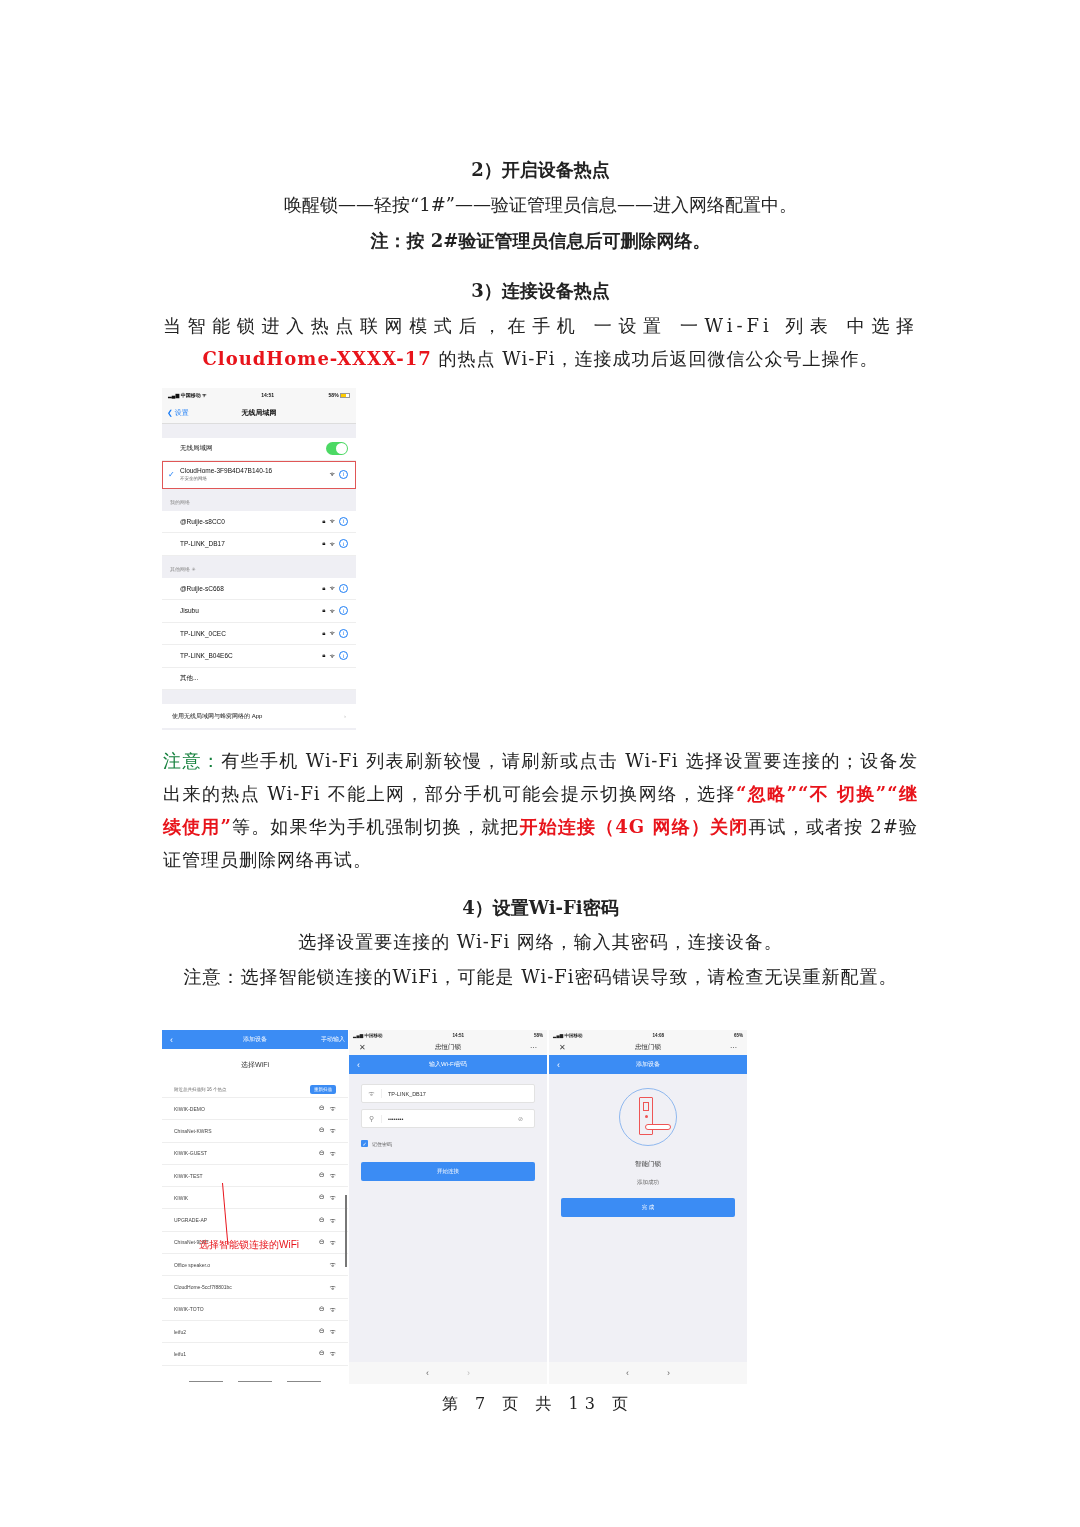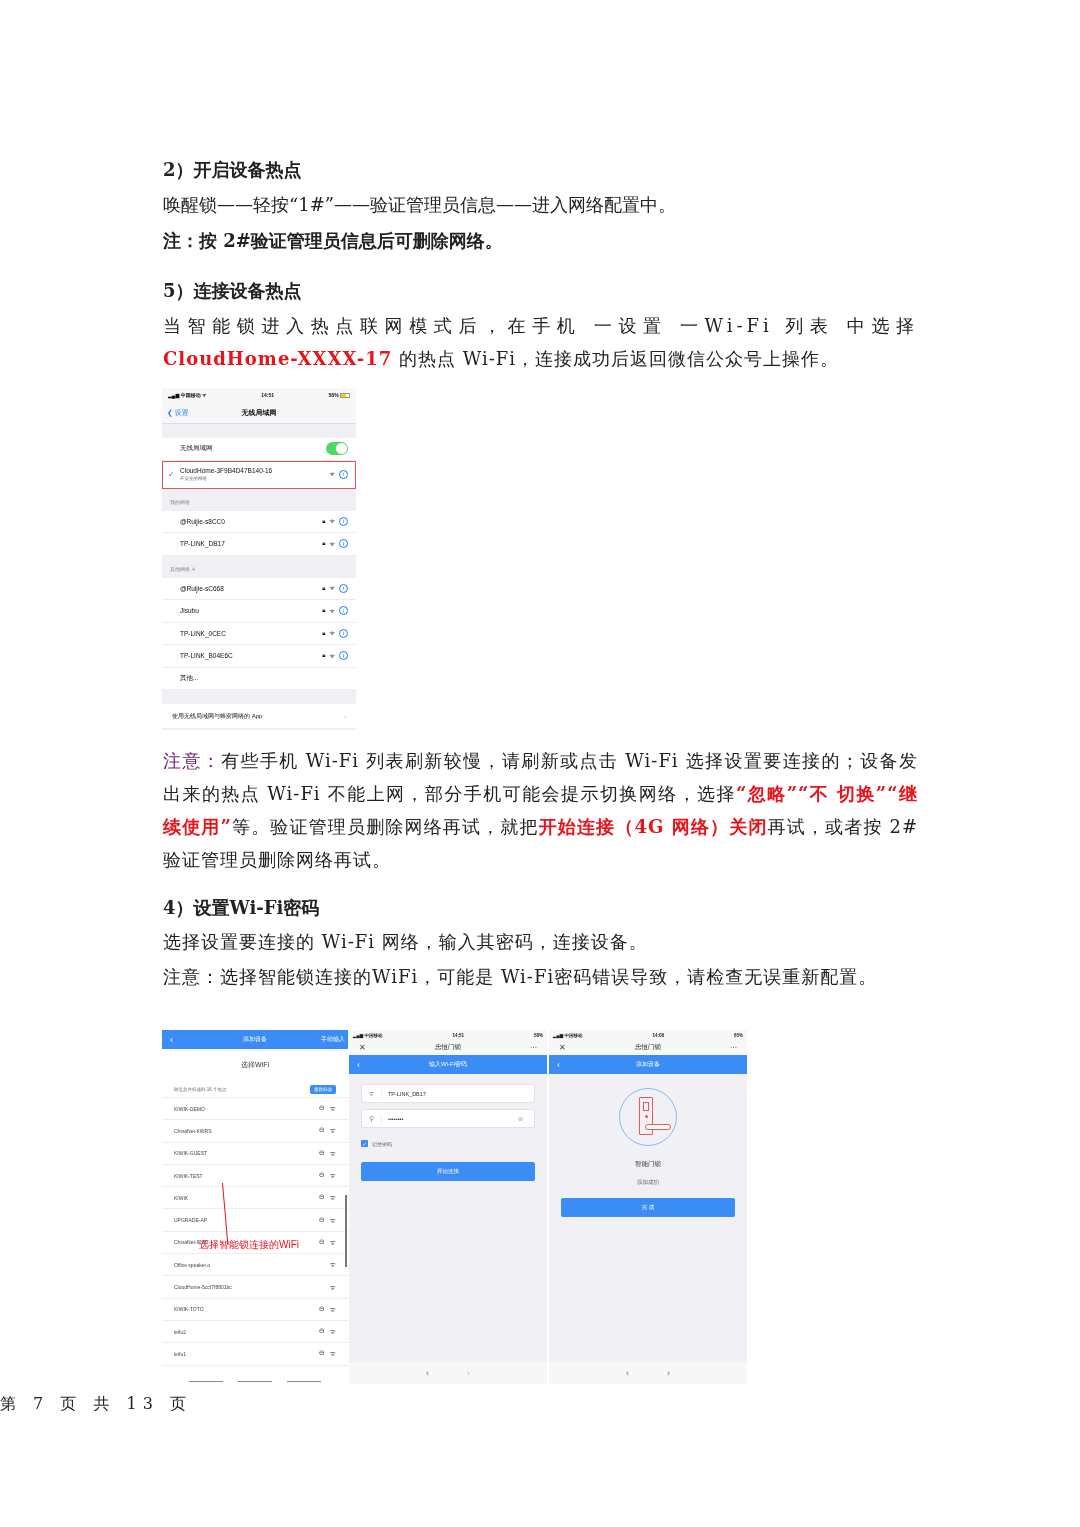--- a/index.html
+++ b/index.html
@@ -1,21 +1,21 @@
 <!DOCTYPE html>
 <html><head>
 <meta charset="utf-8">
 <style>
   * { box-sizing: border-box; margin: 0; padding: 0; }
   html, body { width: 1080px; height: 1527px; background: #ffffff; }
   body { position: relative; font-family: "DejaVu Serif", "Liberation Serif", serif; color: #222; overflow: hidden; }
 
-  .para { position: absolute; left: 163px; width: 755px; font-size: 18px; line-height: 33px; color: #222; }
+  .para { position: absolute; left: 163px; width: 755px; font-size: 18px; line-height: 33px; color: #222; text-align: center; }
   .bold { font-weight: bold; }
-  .red { color: #701a75; margin-top: 18px; }
+  .red { color: #15803d; margin-top: 18px; }
   .red-bold { color: #e8141b; font-weight: bold; }
   .justify { text-align: justify; text-align-last: justify; letter-spacing: 4px; }
 
   
   .ios { position: absolute; left: 162px; top: 388px; width: 194px; height: 342px; background: #efeff4; font-family: "Liberation Sans", "DejaVu Sans", sans-serif; font-size: 7px; color: #111; overflow: hidden; }
   .ios .statusbar { height: 14px; display: flex; justify-content: space-between; align-items: center; padding: 0 6px; background: #f7f7f7; font-size: 5px; font-weight: bold; }
   .ios .navbar { height: 22px; position: relative; background: #f7f7f7; border-bottom: 1px solid #ddd; display: flex; align-items: center; justify-content: center; font-weight: bold; font-size: 7px; }
   .ios .navbar .back { position: absolute; left: 5px; color: #1a7cf5; font-weight: normal; font-size: 7px; }
   .ios .gap { height: 14px; }
   .ios .group { background: #fff; }
@@ -66,30 +66,30 @@
   .navarrows { position: absolute; bottom: 0; left: 0; right: 0; height: 22px; background: #f7f7f7; display: flex; justify-content: center; align-items: center; gap: 38px; color: #666; font-size: 9px; }
 
   .lock-circle { width: 58px; height: 58px; border: 1px solid #8fb8ef; border-radius: 50%; margin: 14px auto 0; position: relative; }
   .lock-body { position: absolute; left: 19px; top: 8px; width: 14px; height: 38px; border: 1.5px solid #e55; border-radius: 1px; }
   .lock-win { position: absolute; left: 3px; top: 4px; width: 6px; height: 9px; border: 1px solid #e55; }
   .lock-dot { position: absolute; left: 5px; top: 17px; width: 3px; height: 3px; border-radius: 50%; background: #e55; }
   .lock-handle { position: absolute; left: 25px; top: 35px; width: 26px; height: 6px; border: 1.5px solid #e55; border-radius: 3px; background: #fff; }
   .s3-name { text-align: center; font-size: 6.5px; color: #333; margin-top: 14px; }
   .s3-status { text-align: center; font-size: 5.5px; color: #666; margin-top: 10px; }
 
-  .page-footer { position: absolute; top: 1394px; left: 0; width: 1076px; font-size: 16px; letter-spacing: 6px; color: #222; }
+  .page-footer { position: absolute; top: 1394px; left: 0; width: 1076px; text-align: center; font-size: 16px; letter-spacing: 6px; color: #222; }
 </style>
 </head>
 <body>
 
 <div class="para bold" style="top:153px;">2）开启设备热点</div>
 <div class="para" style="top:188px;">唤醒锁——轻按“1#”——验证管理员信息——进入网络配置中。</div>
 <div class="para bold" style="top:224px;">注：按 2#验证管理员信息后可删除网络。</div>
 
-<div class="para bold" style="top:274px;">5）连接设备热点</div>
+<div class="para bold" style="top:274px;">3）连接设备热点</div>
 <div class="para justify" style="top:309px;">当智能锁进入热点联网模式后，在手机 一设置 一Wi-Fi 列表 中选择</div>
 <div class="para" style="top:342px; letter-spacing:1px;">
   <span class="red-bold">CloudHome-XXXX-17</span><span> 的热点 Wi-Fi，连接成功后返回微信公众号上操作。</span>
 </div>
 
 <div class="ios">
   <div class="statusbar">
     <span><span>▂▄▆ </span><span>中国移动</span><span> ᯤ</span></span>
     <span>14:51</span>
     <span><span>58%</span> <span style="display:inline-block;width:10px;height:5px;border:1px solid #999;background:linear-gradient(90deg,#fc0 58%,#fff 58%);vertical-align:middle;"></span></span>
@@ -170,21 +170,21 @@
         <span class="name">其他...</span>
       </div>
   </div>
   <div class="footer-row">
     <span>使用无线局域网与蜂窝网络的 App</span>
     <span style="color:#bbb;">›</span>
   </div>
 </div>
 
 <div class="para" style="top:744px; letter-spacing:1px; text-align:justify;">
-  <span class="red">注意：</span><span>有些手机 Wi-Fi 列表刷新较慢，请刷新或点击 Wi-Fi 选择设置要连接的；设备发出来的热点 Wi-Fi 不能上网，部分手机可能会提示切换网络，选择</span><span class="red-bold">“忽略”“不 切换”“继续使用”</span><span>等。验证管理员删除网络再试，就把</span><span class="red-bold">开始连接（4G 网络）关闭</span><span>再试，或者按 2#验证管理员删除网络再试。</span>
+  <span class="red">注意：</span><span>有些手机 Wi-Fi 列表刷新较慢，请刷新或点击 Wi-Fi 选择设置要连接的；设备发出来的热点 Wi-Fi 不能上网，部分手机可能会提示切换网络，选择</span><span class="red-bold">“忽略”“不 切换”“继续使用”</span><span>等。如果华为手机强制切换，就把</span><span class="red-bold">开始连接（4G 网络）关闭</span><span>再试，或者按 2#验证管理员删除网络再试。</span>
 </div>
 
 <div class="para bold" style="top:891px;">4）设置Wi-Fi密码</div>
 <div class="para" style="top:925px; letter-spacing:1px;">选择设置要连接的 Wi-Fi 网络，输入其密码，连接设备。</div>
 <div class="para" style="top:960px; letter-spacing:1px;">注意：选择智能锁连接的WiFi，可能是 Wi-Fi密码错误导致，请检查无误重新配置。</div>
 
 <div class="shot shot1">
   <div class="bluebar">
     <span class="lt">‹</span>
     <span>添加设备</span>

